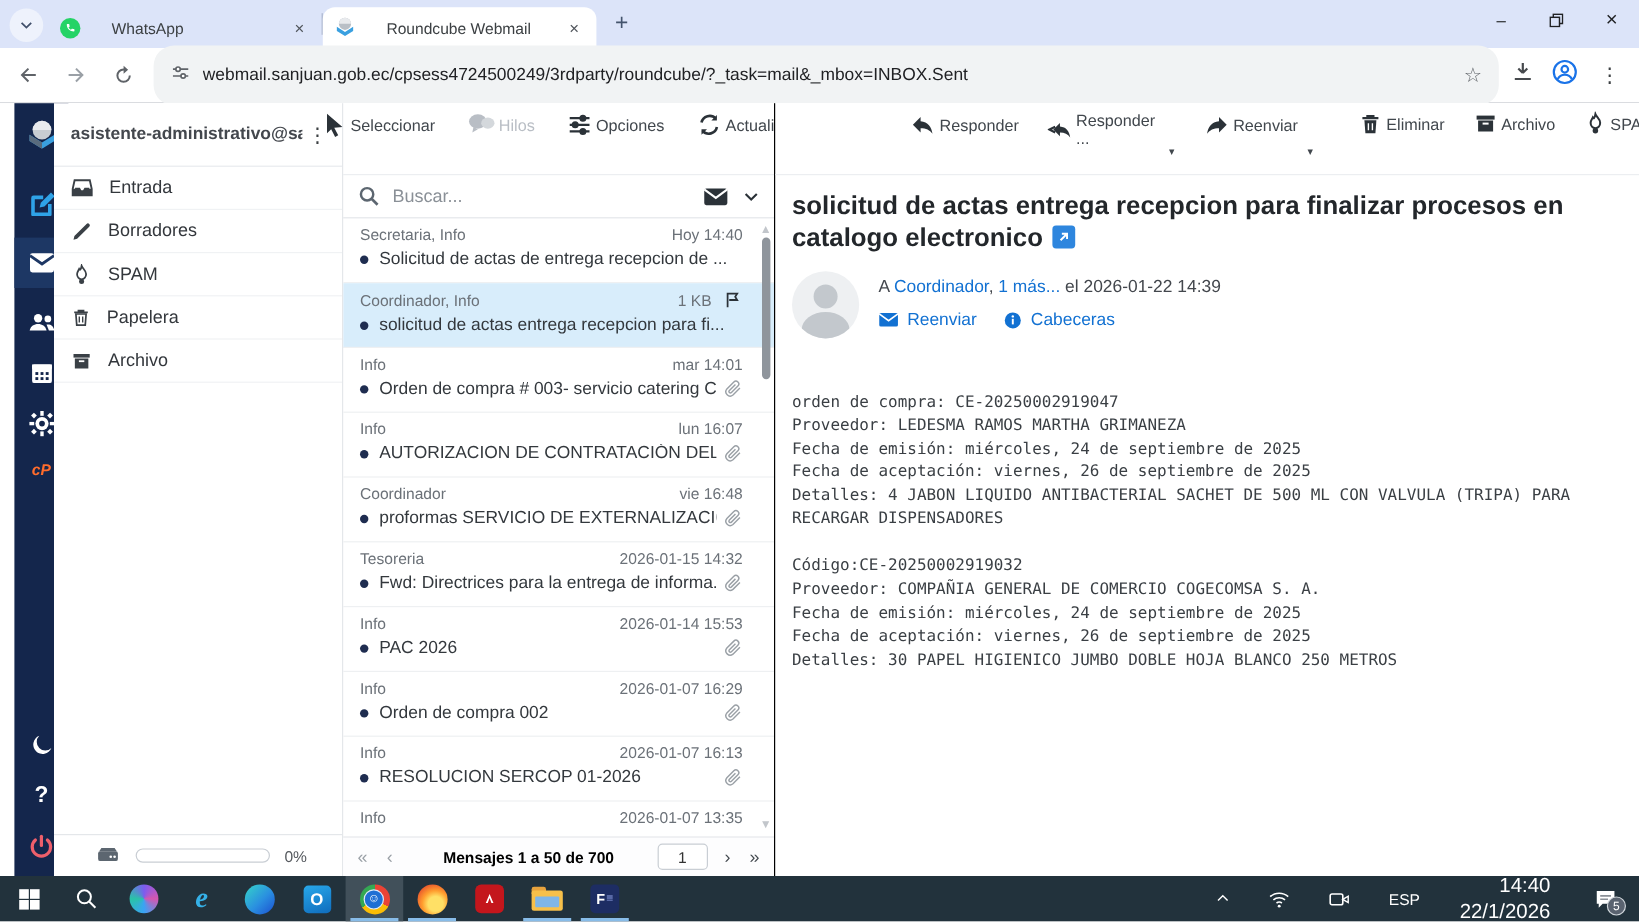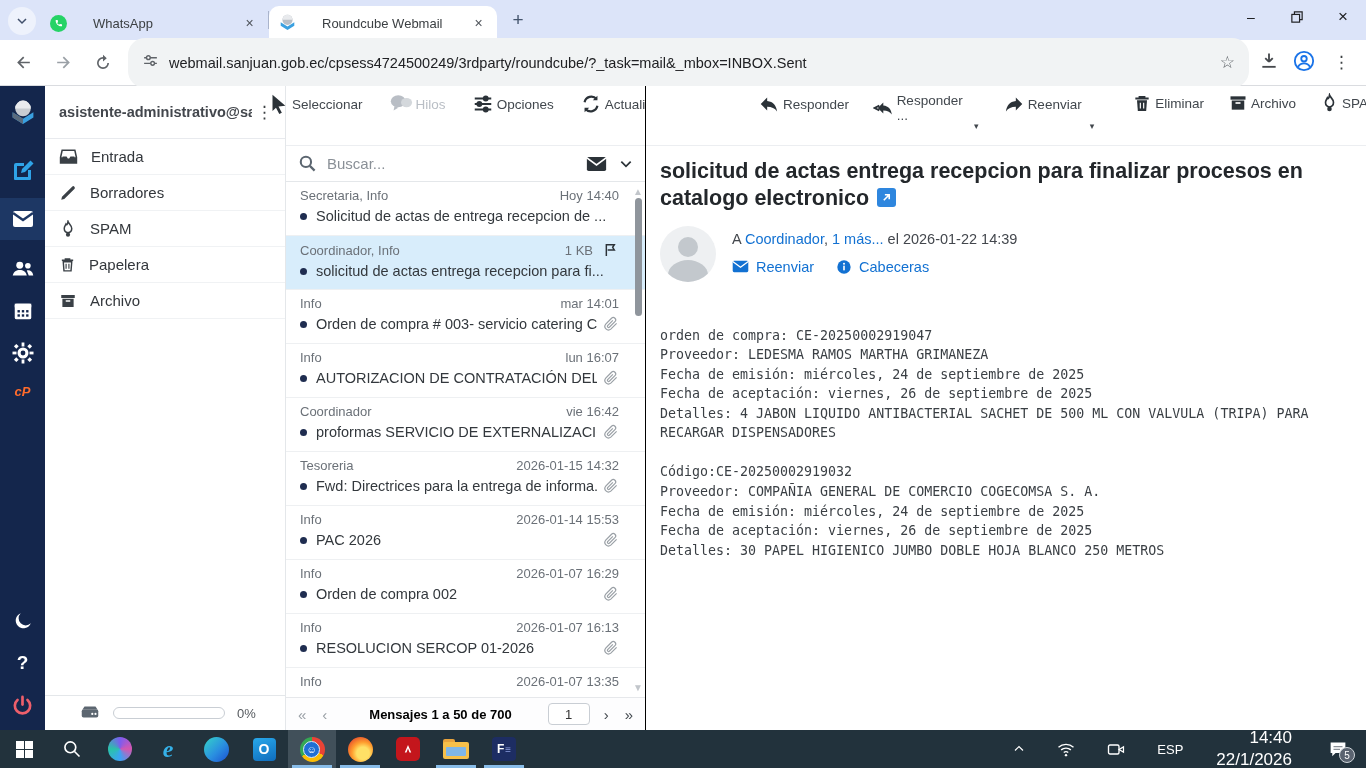--- a/index.html
+++ b/index.html
@@ -22,21 +22,21 @@
   #addressrow { position:absolute; left:0; top:40px; width:1366px; height:46px; background:#fff; border-bottom:1px solid #dadce0; display:flex; align-items:center; }
   .navbtn { width:34px; height:34px; display:flex; align-items:center; justify-content:center; margin-left:6px; }
   #omnibox { flex:1; height:50px; margin:0 10px 0 8px; background:#f1f3f4; border-radius:17px; display:flex; align-items:center; padding:0 6px 0 14px; }
   #urltext { flex:1; font-size:14.5px; color:#202124; white-space:nowrap; overflow:hidden; }
   .addr-right { display:flex; align-items:center; gap:14px; margin-right:12px; }
 
   
   #app { position:absolute; left:0; top:86px; width:1366px; height:644px; background:#fff; }
 
   
-  #rail { position:absolute; left:0; top:0; width:45px; height:644px; background:#14264c; display:flex; flex-direction:column; align-items:center; }
+  #rail { position:absolute; left:12px; top:0; width:45px; height:644px; background:#14264c; display:flex; flex-direction:column; align-items:center; }
   .rail-btn { width:45px; height:42px; display:flex; align-items:center; justify-content:center; }
   .rail-btn.active { background:#1d3764; }
   .rail-spacer { flex:1; }
   .cp-logo { color:#ff6c2c; font-weight:bold; font-style:italic; font-size:13px; }
   .q-glyph { color:#fff; font-size:19px; font-weight:bold; }
 
   
   #folders { position:absolute; left:45px; top:0; width:240px; height:644px; background:#fff; }
   #acct-header { height:53px; display:flex; align-items:center; padding:0 8px 0 14px; border-bottom:1px solid #e8eaee; }
   #acct-email { flex:1; font-size:14.5px; font-weight:bold; color:#43474d; white-space:nowrap; overflow:hidden; }
@@ -448,21 +448,21 @@
               <span class="dot"></span>
               <span class="subj">AUTORIZACION DE CONTRATACIÓN DEL S...</span>
             <svg class="clip" width="16" height="16" viewBox="0 0 24 24">
                 <path d="M20.4 11l-8.7 8.7a5.4 5.4 0 0 1-7.6-7.6l8.7-8.7a3.6 3.6 0 0 1 5.1 5.1l-8.4 8.4a1.8 1.8 0 0 1-2.5-2.5l7.8-7.8" fill="none" stroke="#9aa0a6" stroke-width="1.8"></path>
               </svg>
           </div>
         </div>
         <div class="msg">
           <div class="l1">
               <span class="from">Coordinador</span>
-              <span class="date">vie 16:42</span>
+              <span class="date">vie 16:48</span>
             </div>
           <div class="l2">
               <span class="dot"></span>
               <span class="subj">proformas SERVICIO DE EXTERNALIZACIO...</span>
             <svg class="clip" width="16" height="16" viewBox="0 0 24 24">
                 <path d="M20.4 11l-8.7 8.7a5.4 5.4 0 0 1-7.6-7.6l8.7-8.7a3.6 3.6 0 0 1 5.1 5.1l-8.4 8.4a1.8 1.8 0 0 1-2.5-2.5l7.8-7.8" fill="none" stroke="#9aa0a6" stroke-width="1.8"></path>
               </svg>
           </div>
         </div>
         <div class="msg">

